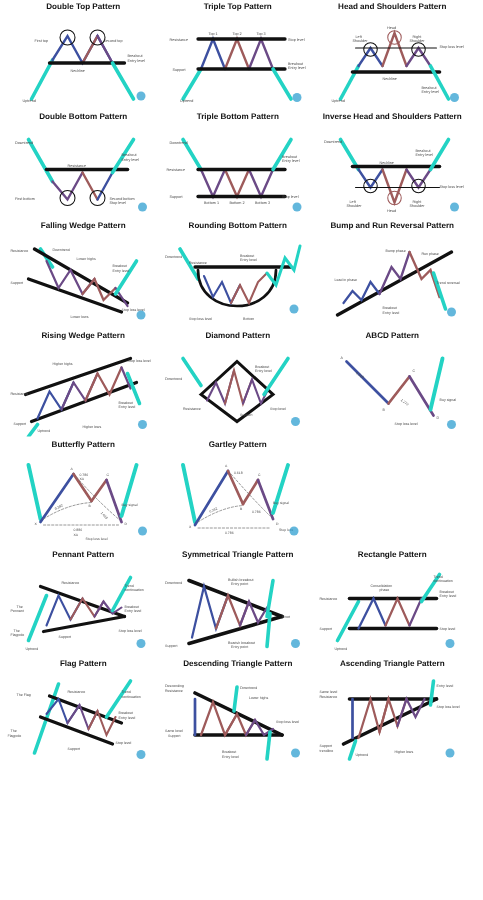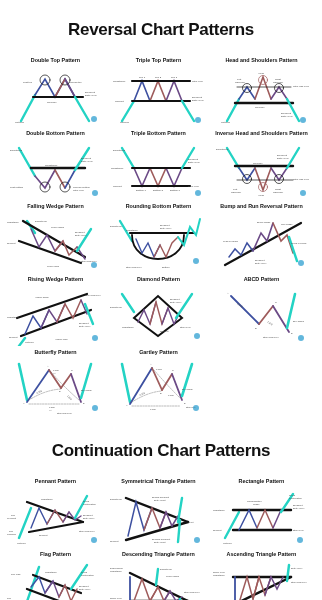--- a/index.html
+++ b/index.html
@@ -31,21 +31,20 @@
   }
   .fig{width:101px;height:62px;}
 
   .ghost{visibility:hidden;}
 </style>
 </head>
 <body>
 
 <div class="sheet">
 
-  <h1 class="section-title" id="title-reversal">Reversal Chart Patterns</h1>
 
   <div class="grid">
 
     <div class="card">
       <div class="card-title">Double Top Pattern</div>
       <svg class="fig" viewBox="0 0 101 62">
         <g stroke-linecap="round">
           <path d="M16 56 L30 30" stroke="#23d3c4" stroke-width="2.4"></path>
           <path d="M30 30 L40 14 L50 32 L60 14 L70 32" stroke="#3d50a0" stroke-width="1.6" fill="none"></path>
           <path d="M50 32 L60 14" stroke="#9e5b5b" stroke-width="1.6" fill="none"></path>
@@ -413,21 +412,20 @@
           <text x="74" y="34">Buy signal</text>
           <text x="78" y="52">Stop loss</text>
         </g>
         <circle cx="88" cy="52" r="3" fill="#2f9fd0" opacity="0.75"></circle>
       </svg>
     </div>
 
     <div class="card ghost"></div>
   </div>
 
-  <h1 class="section-title" id="title-continuation">Continuation Chart Patterns</h1>
 
   <div class="grid">
 
     <div class="card">
       <div class="card-title">Pennant Pattern</div>
       <svg class="fig" viewBox="0 0 101 62">
         <g stroke-linecap="round" fill="none">
           <path d="M14 52 L26 22" stroke="#23d3c4" stroke-width="2.4"></path>
           <path d="M22 16 L78 36" stroke="#111" stroke-width="2.2"></path>
           <path d="M24 46 L78 36" stroke="#111" stroke-width="2.2"></path>

